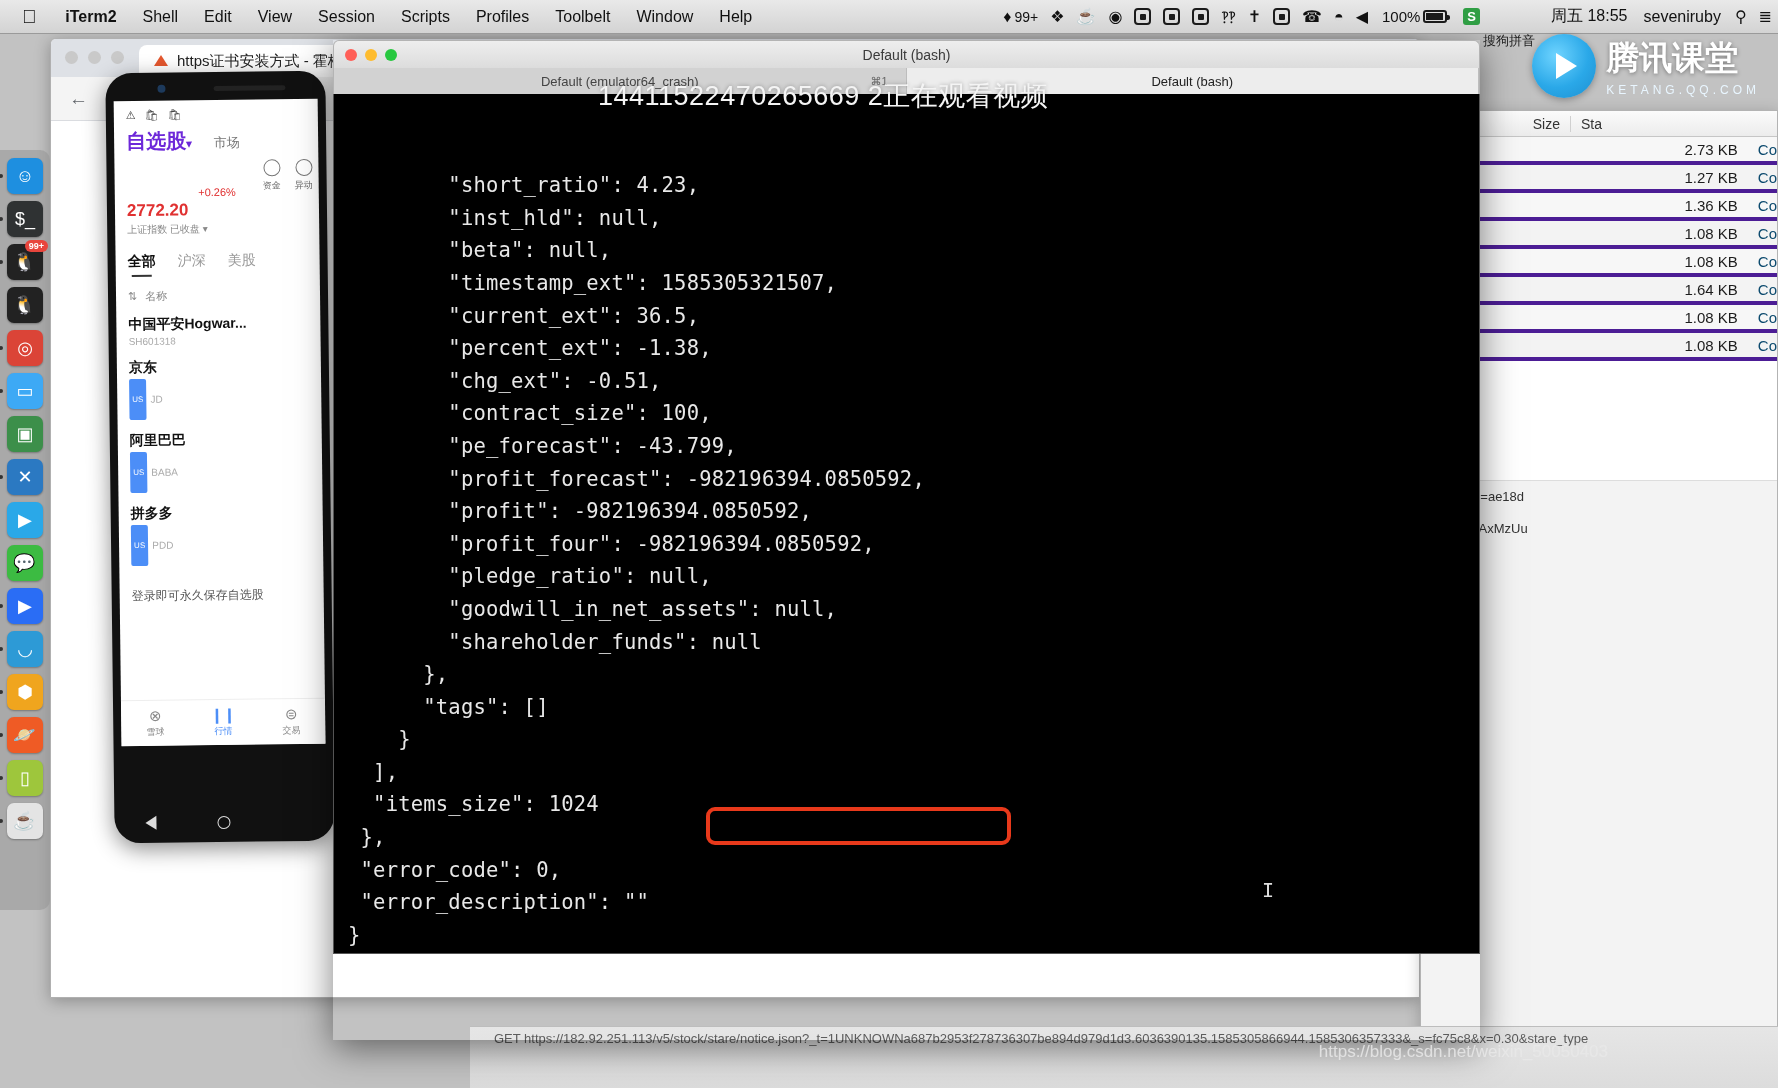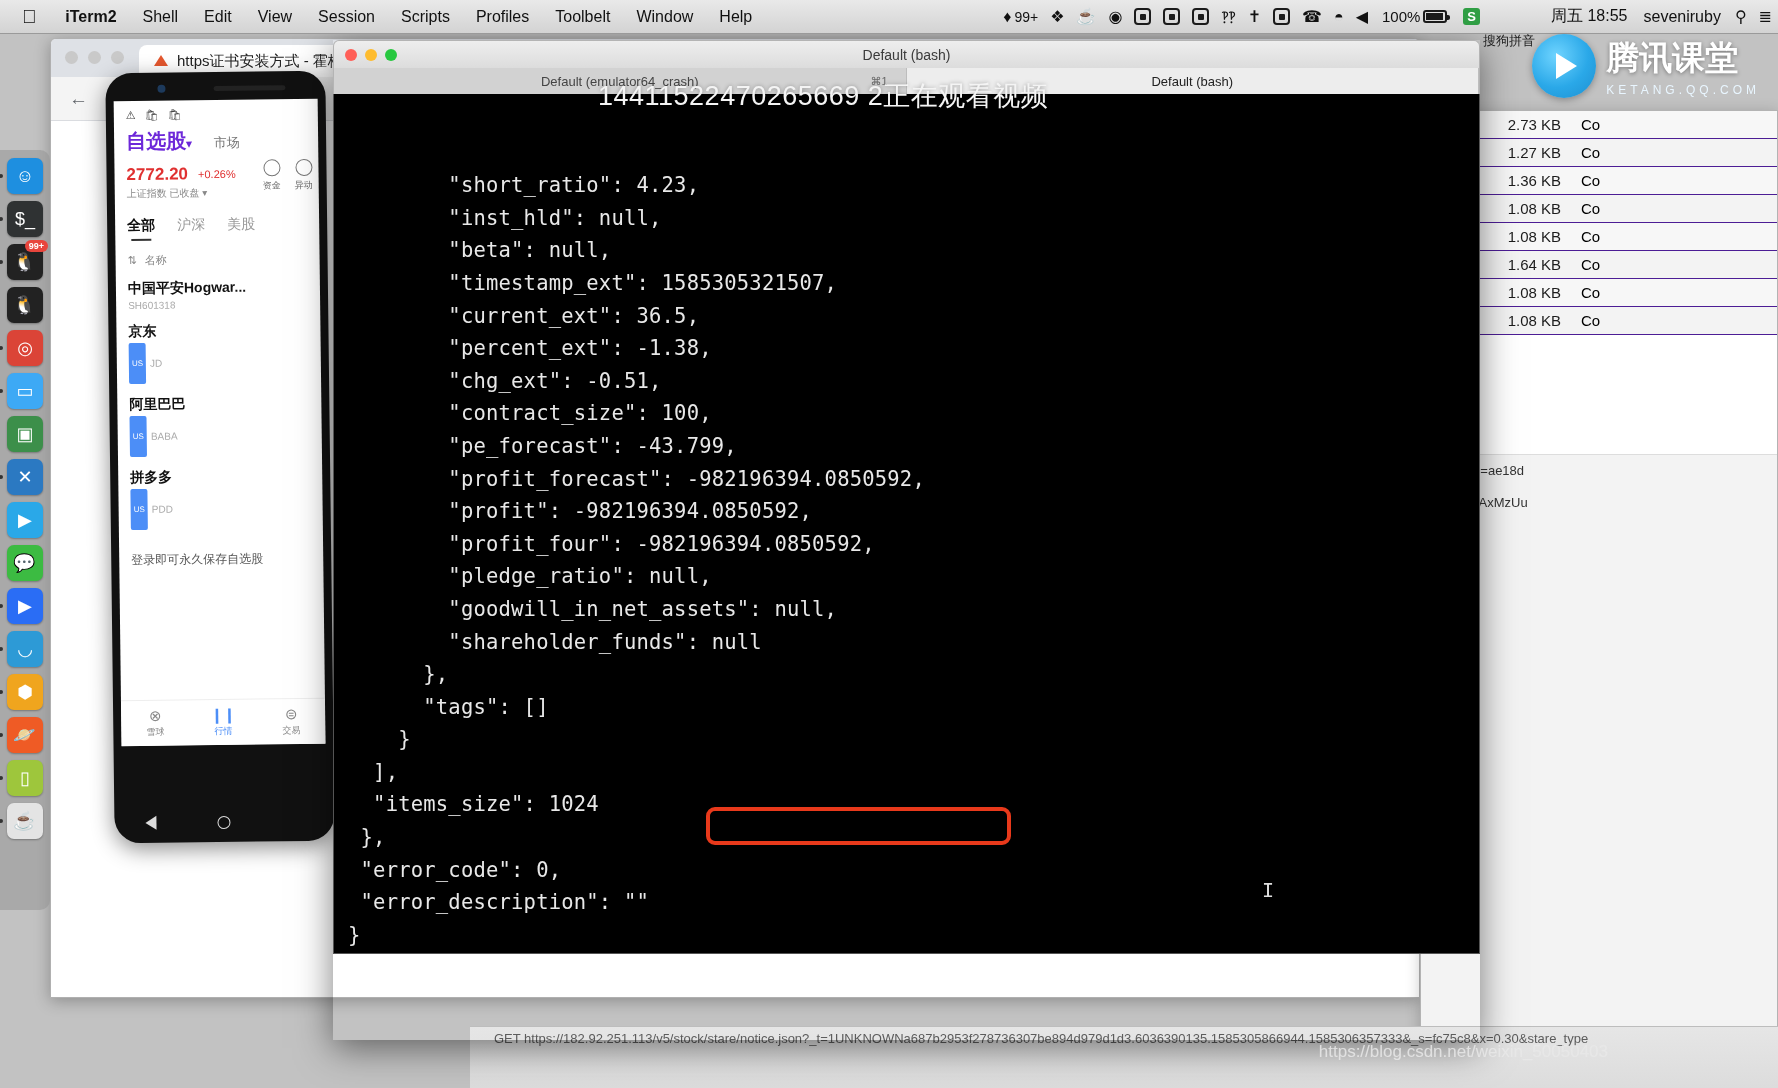--- a/index.html
+++ b/index.html
@@ -75,24 +75,24 @@
   .charleswin{
     position:absolute; left:1420px; top:110px; width:358px; height:978px;
     background:#f3f3f3; border:1px solid #b3b3b3; z-index:12; overflow:hidden;
     box-shadow:0 3px 14px rgba(0,0,0,.22);
   }
   .ch-head{ display:flex; height:26px; background:linear-gradient(#fbfbfb,#ececec);
             border-bottom:1px solid #c6c6c6; font-size:14px; color:#333; align-items:center;}
   .ch-head div{ padding:0 10px; }
   .ch-head .c1{ width:150px; border-right:1px solid #d0d0d0; text-align:right;}
   .ch-rows{ font-size:15px; color:#1d1d1d;}
-  .ch-row{ display:flex; height:28px; align-items:center; border-bottom:1px solid #4c1d95;}
+  .ch-row{ display:flex; height:28px; align-items:center; border-bottom:4px solid #4c1d95;justify-content:flex-end;}
   .ch-row:nth-child(odd){ background:#f7f7f7;}
   .ch-row .sz{ width:150px; text-align:right; padding-right:10px;}
-  .ch-row .st{ padding-left:10px; color:#000000;}
+  .ch-row .st{ padding-left:10px; color:#0c4a6e;}
   .ch-gap{ height:120px; background:#fff; border-bottom:1px solid #ddd;}
   .ch-urlfrag{ padding:6px 8px; font-size:13px; color:#333; line-height:1.5; word-break:break-all;}
 
   
   .btmbar{ position:absolute; left:470px; bottom:0; width:1308px; height:62px; z-index:14;
            background:linear-gradient(#e6e6e6,#dcdcdc); border-top:1px solid #bdbdbd;}
   .btm-tabs{ display:flex; align-items:center; height:32px; padding-left:24px; gap:0; }
   .btm-tab{ font-size:15px; color:#6d6d6d; padding:4px 16px; border-radius:4px; white-space:nowrap;}
   .btm-tab.active{ background:#fafafa; color:#111; font-weight:bold; box-shadow:inset 0 0 0 1px #cfcfcf;}
   .btm-url{ font-size:13px; color:#5c5c5c; padding:4px 0 0 24px; white-space:nowrap; overflow:hidden;}
@@ -105,21 +105,21 @@
   }
   .phone .camdot{ position:absolute; left:52px; top:12px; width:8px; height:8px; border-radius:50%; background:#1d3a5c;}
   .phone .speaker{ position:absolute; left:108px; top:14px; width:72px; height:5px; border-radius:3px; background:#222;}
   .pscreen{ background:#fff; width:100%; height:645px; overflow:hidden; position:relative; }
   .pstat{ display:flex; gap:9px; padding:8px 10px 2px 12px; font-size:11px; color:#444; }
   .pstat span{ display:inline-block; }
   .ptitlerow{ display:flex; align-items:baseline; gap:22px; padding:4px 12px 0 12px; }
   .ptitle{ font-size:20px; font-weight:bold; color:#6d28d9; }
   .pmarket{ font-size:13px; color:#777; }
   .pindexrow{ display:flex; align-items:center; padding:10px 12px 0 12px; gap:10px;}
-  .pindexval{ font-size:17px; font-weight:bold; color:#e03131;}
+  .pindexval{ font-size:17px; font-weight:bold; color:#e03131;margin-top:36px;}
   .pindexpct{ font-size:11px; color:#e03131;}
   .pindexname{ font-size:10px; color:#888; padding:2px 12px 0 12px;}
   .picons{ position:absolute; right:6px; top:60px; display:flex; gap:14px; }
   .pic{ display:flex; flex-direction:column; align-items:center; gap:3px; font-size:9px; color:#666;}
   .picircle{ width:17px;height:17px;border:1.4px solid #777; border-radius:50%; position:relative;}
   .ptabs{ display:flex; gap:22px; padding:16px 12px 0 12px; font-size:14px; color:#999;}
   .ptabs .on{ color:#111; font-weight:bold; position:relative;}
   .ptabs .on::after{ content:""; position:absolute; left:4px; right:4px; bottom:-6px; height:2px; background:#333;}
   .pcolhdr{ display:flex; align-items:center; gap:8px; padding:18px 12px 0 12px; font-size:11px; color:#888;}
   .pstock{ padding:12px 12px 0 12px;}
@@ -207,20 +207,24 @@
       </div>
     </div>
     <div class="chrome-toolbar">
       <span>←</span>
       <span>→</span>
     </div>
     <div class="chrome-body"></div>
   </div>
 
   <div class="charleswin">
+    <div class="ch-head">
+      <div class="c1">Size</div>
+      <div>Sta</div>
+    </div>
     <div class="ch-rows" id="charles-rows">
         <div class="ch-row">
           <span class="sz">2.73 KB</span>
           <span class="st">Co</span>
         </div>
         <div class="ch-row">
           <span class="sz">1.27 KB</span>
           <span class="st">Co</span>
         </div>
         <div class="ch-row">

